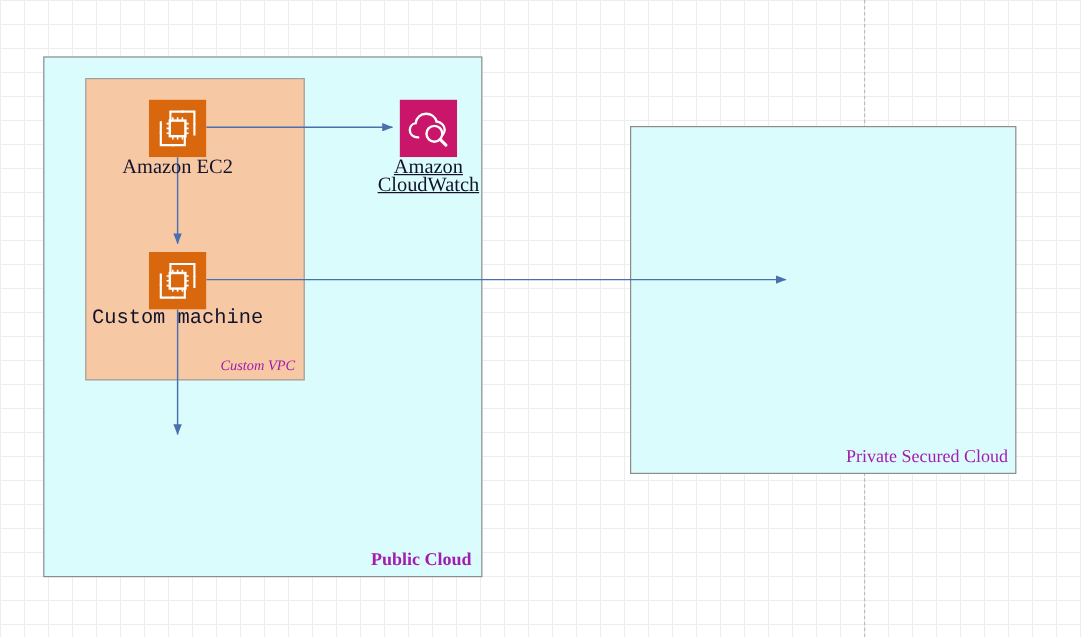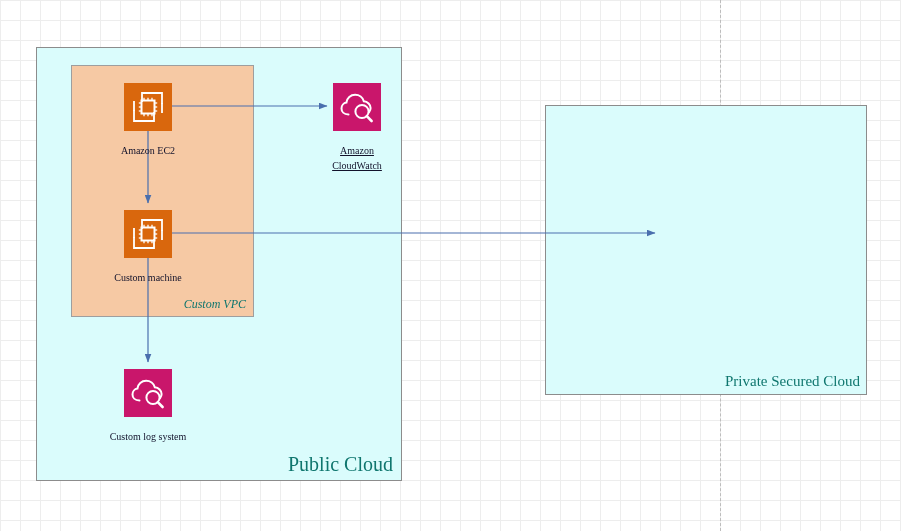--- a/index.html
+++ b/index.html
@@ -44,26 +44,27 @@
     border: 1px solid #8c8c8c;
     background: #dafcfc;
   }
   .vpc-box {
     position: absolute;
     border: 1px solid #9e9e9e;
     background: #f6c9a4;
   }
   .container-label {
     position: absolute;
-    color: #0f766e;
+    color: #a21caf;
     white-space: nowrap;
   }
   .label-public {
     right: 8px; bottom: 4px;
-    font-size: 20px;
+    font-size: 15px;
+    font-weight: bold;
   }
   .label-private {
     right: 6px; bottom: 4px;
     font-size: 15px;
   }
   .label-vpc {
     right: 7px; bottom: 4px;
     font-size: 12px;
     font-style: italic;
   }
@@ -78,22 +79,22 @@
   }
   .node-icon {
     width: 48px;
     height: 48px;
     display: block;
   }
   .node-icon.framed {
     border: 2px solid #c9cde8;
   }
   .node-label {
-    margin-top: 13px;
-    font-size: 10px;
+    margin-top: 1px;
+    font-size: 17px;
     line-height: 14.5px;
     color: #12122b;
     text-align: center;
     white-space: nowrap;
   }
   .node-label.wrap { white-space: normal; width: 90px; text-decoration: underline; }
 
   
   #arrows {
     position: absolute;
@@ -110,21 +111,21 @@
   <div class="page-guide" style="left:720px;"></div>
 
   <div class="container-box" style="left:36px; top:47px; width:366px; height:434px;">
     <div class="container-label label-public">Public Cloud</div>
   </div>
 
   <div class="vpc-box" style="left:71px; top:65px; width:183px; height:252px;">
     <div class="container-label label-vpc">Custom VPC</div>
   </div>
 
-  <div class="container-box" style="left:525px; top:105px; width:322px; height:290px;margin-left:20px;">
+  <div class="container-box" style="left:525px; top:105px; width:322px; height:290px;">
     <div class="container-label label-private">Private Secured Cloud</div>
   </div>
 
   <svg id="arrows" viewBox="0 0 901 531" xmlns="http://www.w3.org/2000/svg">
     <defs>
       <marker id="arw" markerWidth="9" markerHeight="7" refX="8.5" refY="3.5" orient="auto" markerUnits="userSpaceOnUse">
         <polygon points="0,0 9,3.5 0,7" fill="#4a6fae"></polygon>
       </marker>
     </defs>
     <path d="M 172 106 L 327 106" stroke="#4a6fae" stroke-width="1.2" fill="none" marker-end="url(#arw)"></path>
@@ -173,21 +174,21 @@
                C34.6 18.6 37.6 21.7 37.6 25.0 C37.6 26.6 37.0 28.0 36.1 29.1" fill="none" stroke="#ffffff" stroke-width="2" stroke-linecap="round"></path>
       <circle cx="29" cy="28.5" r="6.6" fill="none" stroke="#ffffff" stroke-width="2"></circle>
       <line x1="33.8" y1="33.2" x2="38.6" y2="38.0" stroke="#ffffff" stroke-width="2.6" stroke-linecap="round"></line>
     </svg>
     <div class="node-label wrap">
       <span>Amazon</span><br>
       <span>CloudWatch</span>
     </div>
   </div>
 
-  <div class="node" style="left:124px; top:210px;">
+  <div class="node" style="left:124px; top:210px;font-family:Liberation Mono, monospace;">
     <svg class="node-icon" viewBox="0 0 48 48" xmlns="http://www.w3.org/2000/svg">
       <rect x="0" y="0" width="48" height="48" fill="#d9670d"></rect>
       <path d="M28 10 H38 V20" fill="none" stroke="#ffffff" stroke-width="1.8" stroke-linecap="square"></path>
       <path d="M38 20 V30" fill="none" stroke="#ffffff" stroke-width="1.8"></path>
       <path d="M20 38 H10 V28" fill="none" stroke="#ffffff" stroke-width="1.8" stroke-linecap="square"></path>
       <path d="M10 28 V18" fill="none" stroke="#ffffff" stroke-width="1.8"></path>
       <path d="M20 38 H30 V30" fill="none" stroke="#ffffff" stroke-width="1.8" stroke-linecap="square"></path>
       <path d="M28 10 H18 V18" fill="none" stroke="#ffffff" stroke-width="1.8" stroke-linecap="square"></path>
       <rect x="17.5" y="17.5" width="13" height="13" fill="none" stroke="#ffffff" stroke-width="2"></rect>
       <g stroke="#ffffff" stroke-width="1.3">
@@ -201,26 +202,15 @@
         <line x1="14.8" y1="24" x2="17.5" y2="24"></line>
         <line x1="14.8" y1="28" x2="17.5" y2="28"></line>
         <line x1="30.5" y1="20" x2="33.2" y2="20"></line>
         <line x1="30.5" y1="24" x2="33.2" y2="24"></line>
         <line x1="30.5" y1="28" x2="33.2" y2="28"></line>
       </g>
     </svg>
     <div class="node-label">Custom machine</div>
   </div>
 
-  <div class="node" style="left:124px; top:369px;">
-    <svg class="node-icon" viewBox="0 0 48 48" xmlns="http://www.w3.org/2000/svg">
-      <rect x="0" y="0" width="48" height="48" fill="#c9166b"></rect>
-      <path d="M15.5 31.5 C10.8 31.5 8.5 28.6 8.5 25.4 C8.5 22.4 10.6 20.0 13.4 19.6
-               C13.9 15.0 17.6 11.8 22.1 11.8 C26.3 11.8 29.8 14.5 30.8 18.3
-               C34.6 18.6 37.6 21.7 37.6 25.0 C37.6 26.6 37.0 28.0 36.1 29.1" fill="none" stroke="#ffffff" stroke-width="2" stroke-linecap="round"></path>
-      <circle cx="29" cy="28.5" r="6.6" fill="none" stroke="#ffffff" stroke-width="2"></circle>
-      <line x1="33.8" y1="33.2" x2="38.6" y2="38.0" stroke="#ffffff" stroke-width="2.6" stroke-linecap="round"></line>
-    </svg>
-    <div class="node-label">Custom log system</div>
-  </div>
 
 
 </div>
 
 </body></html>

